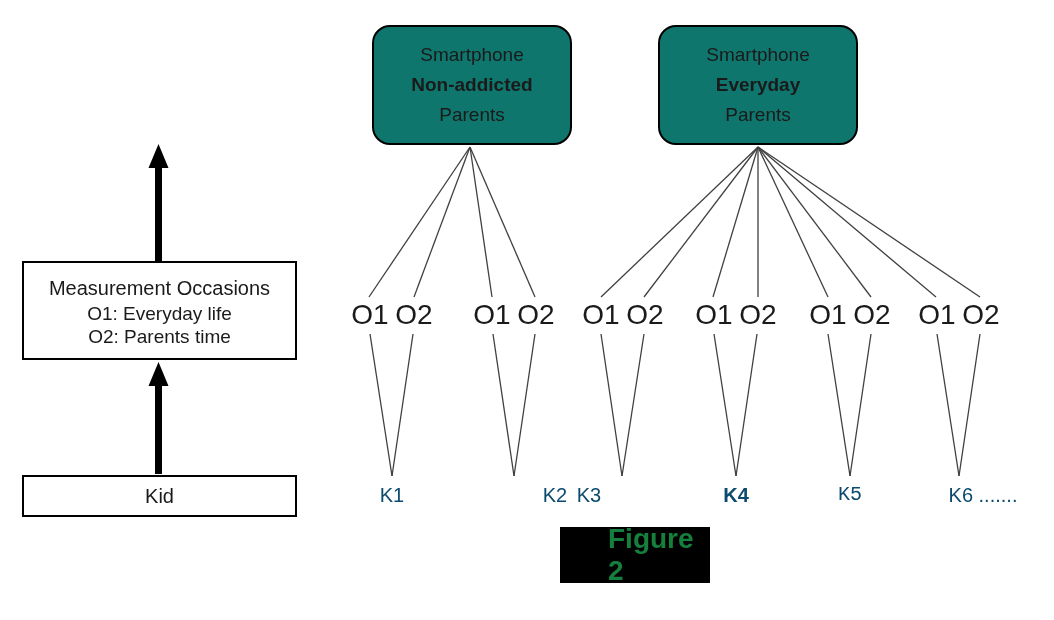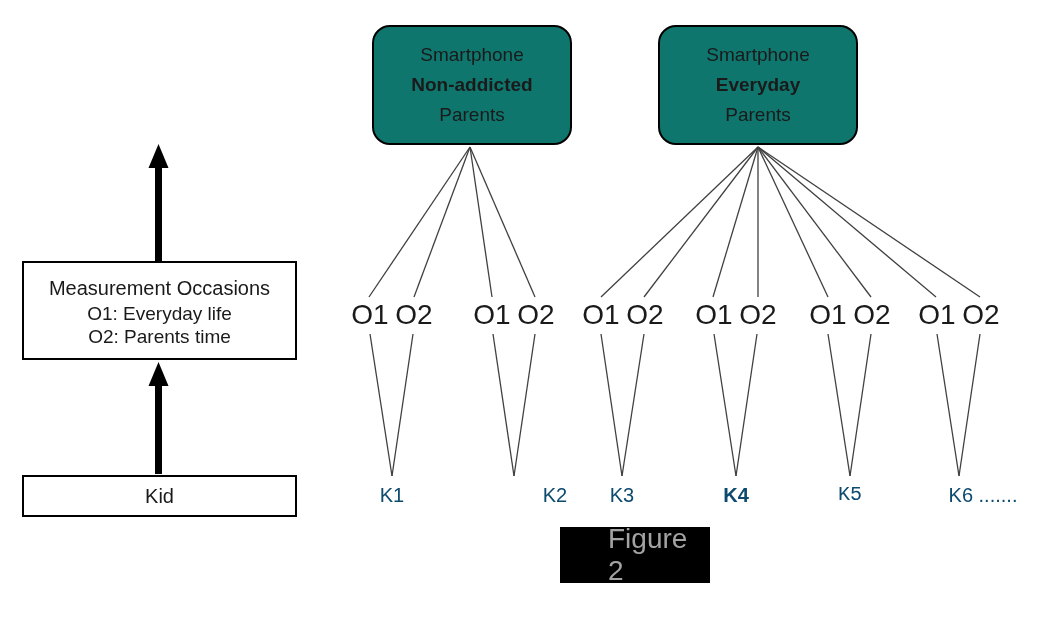--- a/index.html
+++ b/index.html
@@ -68,23 +68,23 @@
   .caption-box {
     position: absolute;
     left: 560px; top: 527px;
     width: 150px; height: 56px;
     background: #000000;
     display: flex;
     align-items: center;
     justify-content: center;
   }
   .caption-text {
-    color: #a3a3a3;
+    color: #15803d;
     font-size: 28px;
-    font-weight: normal;
+    font-weight: bold;
     margin-left: 48px;
   }
 </style>
 </head>
 <body>
 
 <div class="stage">
 
   <svg class="lines-svg" viewBox="0 0 1054 620" xmlns="http://www.w3.org/2000/svg">
 
@@ -162,21 +162,21 @@
   <span class="occ-label" style="left:645px; top:303px;">O2</span>
   <span class="occ-label" style="left:714px; top:303px;">O1</span>
   <span class="occ-label" style="left:758px; top:303px;">O2</span>
   <span class="occ-label" style="left:828px; top:303px;">O1</span>
   <span class="occ-label" style="left:872px; top:303px;">O2</span>
   <span class="occ-label" style="left:937px; top:303px;">O1</span>
   <span class="occ-label" style="left:981px; top:303px;">O2</span>
 
   <span class="kid-label" style="left:392px; top:483px;">K1</span>
   <span class="kid-label" style="left:514px; top:483px;margin-left:41px;">K2</span>
-  <span class="kid-label" style="left:622px; top:483px;">K3</span>
+  <span class="kid-label" style="left:589px; top:483px;">K3</span>
   <span class="kid-label" style="left:736px; top:483px;font-weight:bold;">K4</span>
   <span class="kid-label" style="left:850px; top:483px;font-family:Liberation Mono, monospace;">K5</span>
   <span class="kid-label" style="left:983px; top:483px;text-align:right;">K6 .......</span>
 
   <div class="caption-box">
     <span class="caption-text">Figure 2</span>
   </div>
 
 </div>
 

